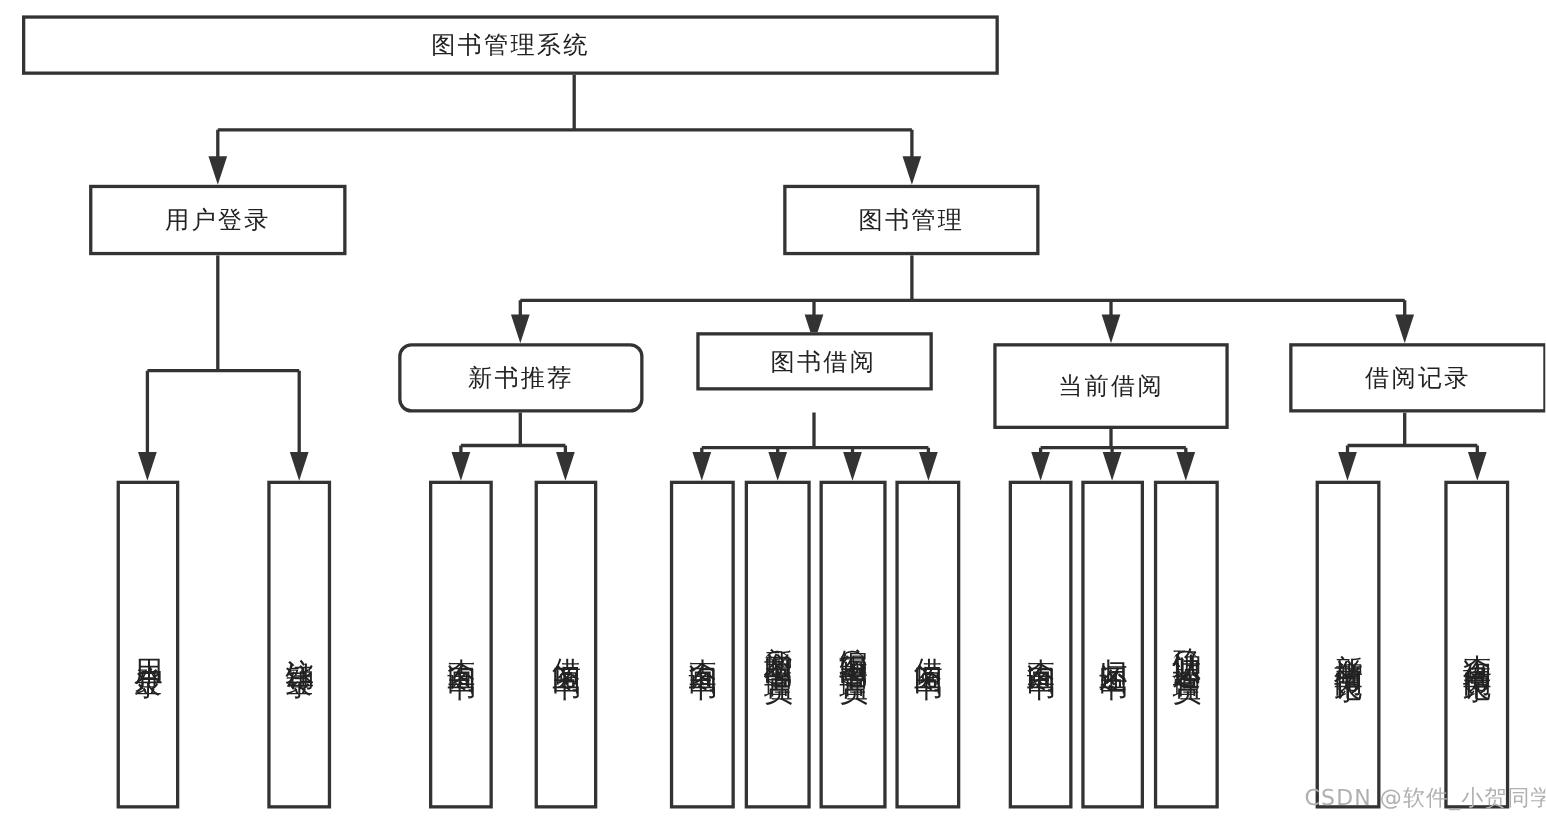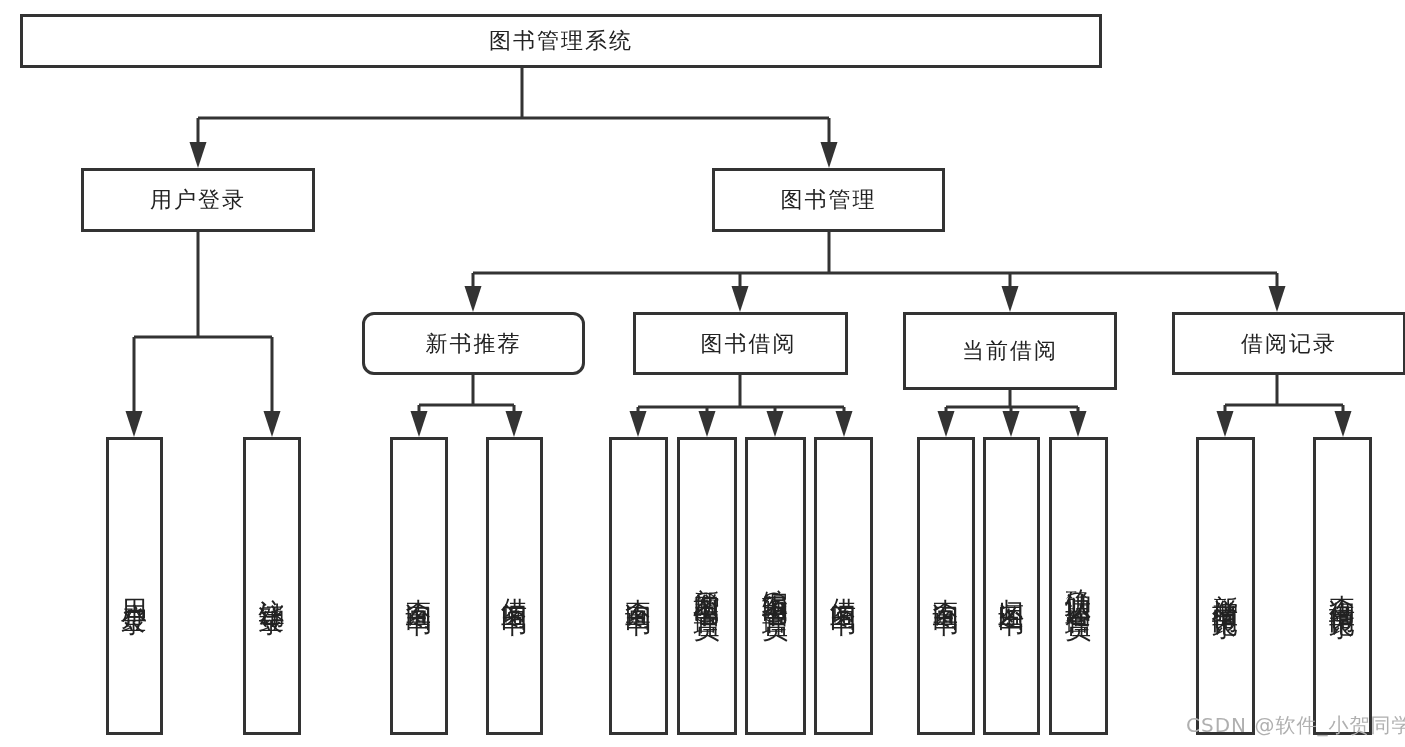--- a/index.html
+++ b/index.html
@@ -99,35 +99,35 @@
       <polygon points="766.5,411 783.5,411 775,437"></polygon>
       <polygon points="835.5,411 852.5,411 844,437"></polygon>
       <polygon points="937.5,411 954.5,411 946,437"></polygon>
       <polygon points="1002.5,411 1019.5,411 1011,437"></polygon>
       <polygon points="1069.5,411 1086.5,411 1078,437"></polygon>
       <polygon points="1216.5,411 1233.5,411 1225,437"></polygon>
       <polygon points="1334.5,411 1351.5,411 1343,437"></polygon>
     </g>
   </svg>
 
-  <div class="node hlabel" style="left:20px; top:14px; width:1082px; height:54px;">
+  <div class="node hlabel" style="left:20px; top:14px; width:888px; height:54px;">
     <span>图书管理系统</span>
   </div>
 
   <div class="node hlabel" style="left:81px; top:168px; width:234px; height:64px;">
     <span>用户登录</span>
   </div>
   <div class="node hlabel" style="left:712px; top:168px; width:233px; height:64px;align-items:center;">
     <span>图书管理</span>
   </div>
 
   <div class="node hlabel" style="left:362px; top:312px; width:223px; height:63px;border-radius:12px;">
     <span>新书推荐</span>
   </div>
-  <div class="node hlabel" style="left:633px; top:312px; width:215px; height:63px;padding-left:16px;">
+  <div class="node hlabel" style="left:633px; top:302px; width:215px; height:53px;padding-left:16px;">
     <span>图书借阅</span>
   </div>
   <div class="node hlabel" style="left:903px; top:312px; width:214px; height:78px;">
     <span>当前借阅</span>
   </div>
   <div class="node hlabel" style="left:1172px; top:312px; width:234px; height:63px;">
     <span>借阅记录</span>
   </div>
 
   <div class="node leaf" style="left:106px; width:57px;">

